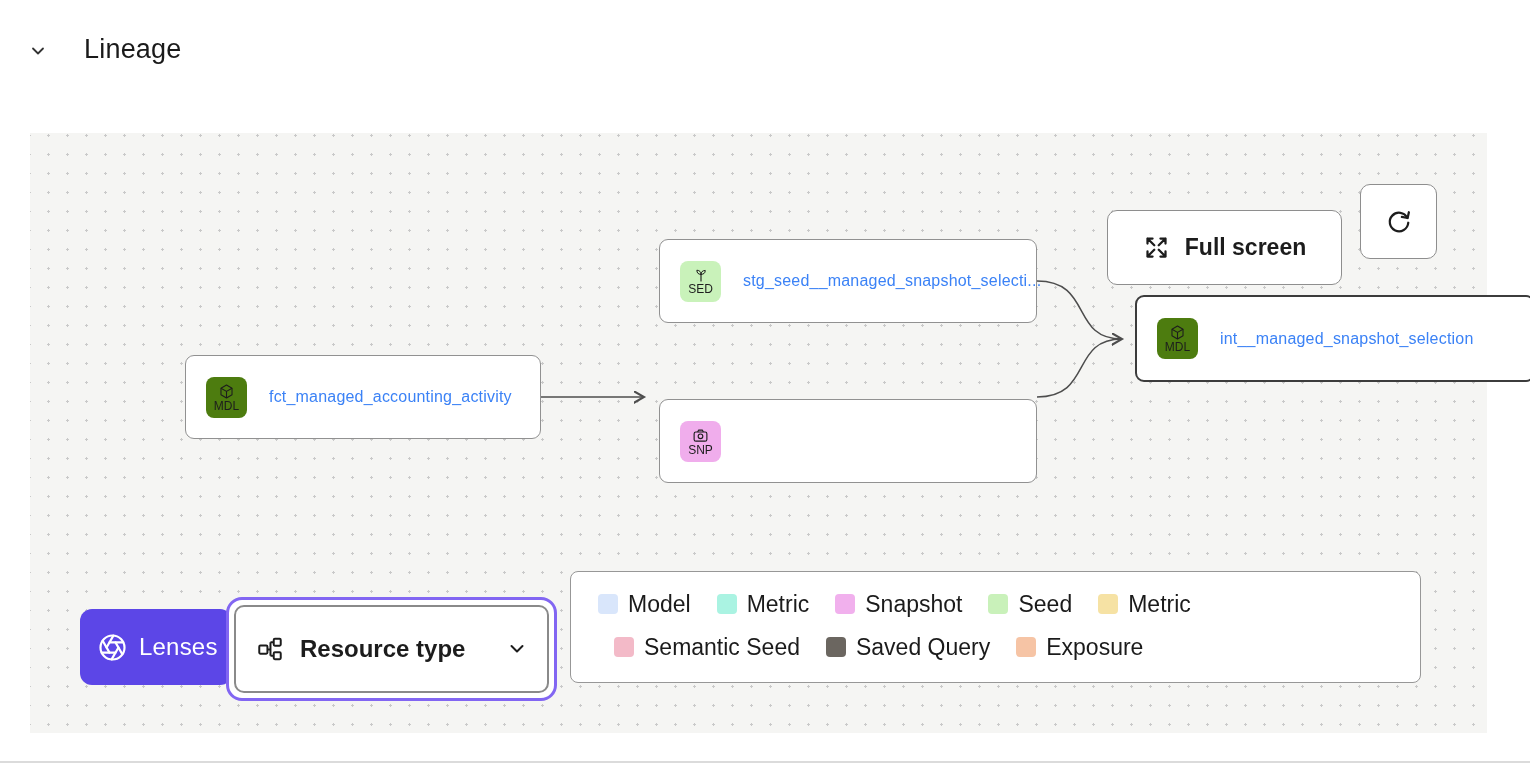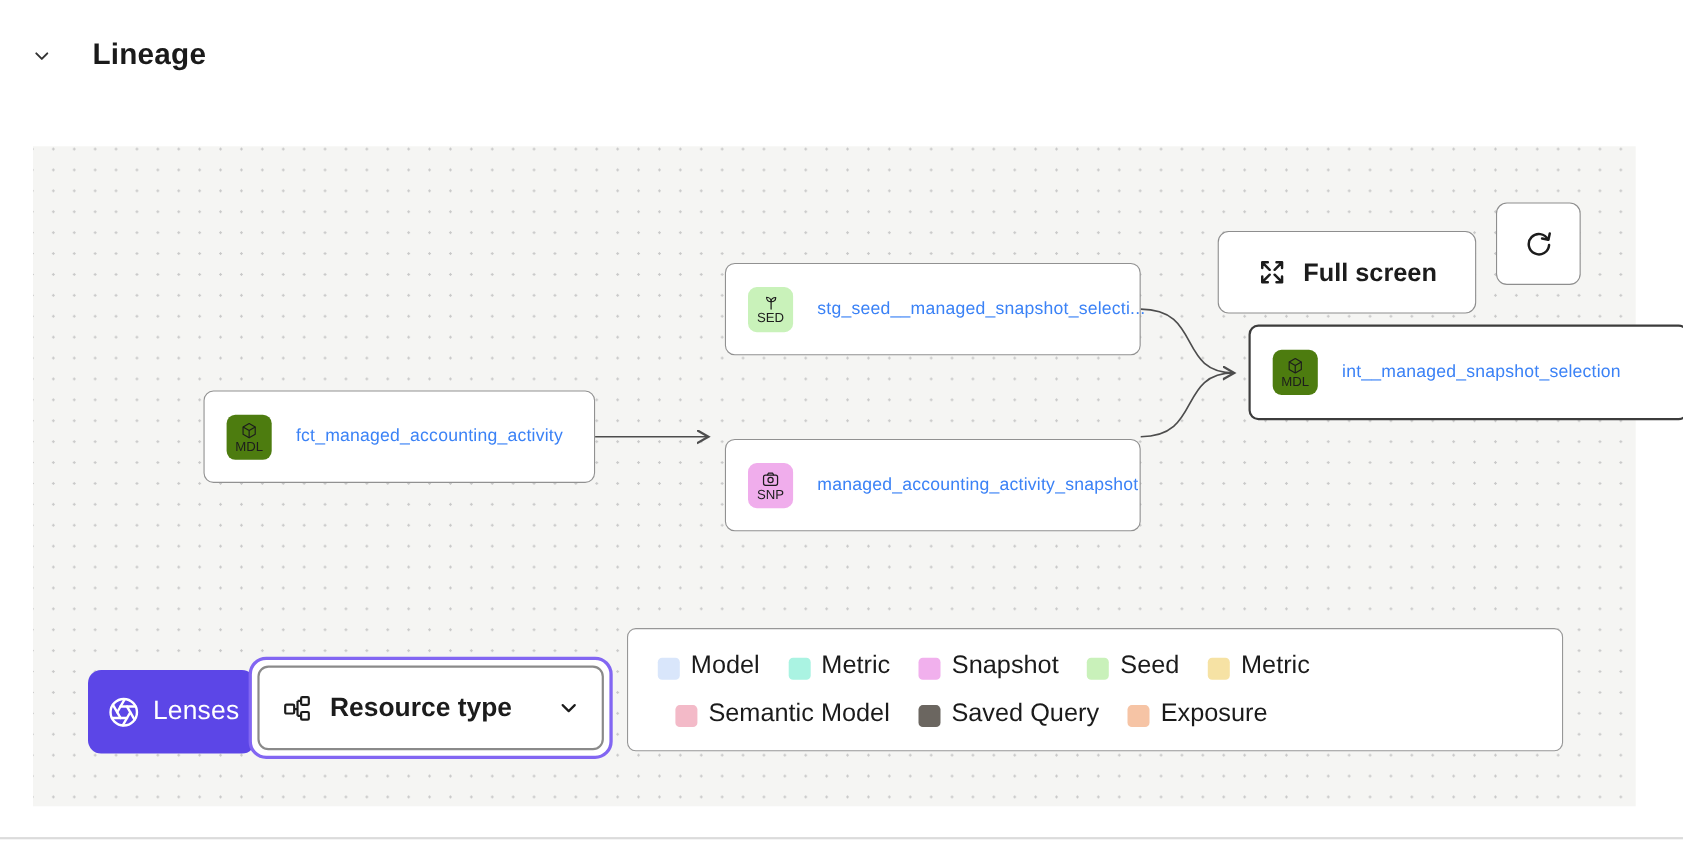--- a/index.html
+++ b/index.html
@@ -1,21 +1,21 @@
 <!DOCTYPE html>
 <html><head>
 <meta charset="utf-8">
 <style>
   * { margin:0; padding:0; box-sizing:border-box; }
   body { background:#ffffff; font-family:"Liberation Sans", sans-serif; }
   .screen { position:relative; width:1530px; height:768px; background:#fff; overflow:hidden; }
 
   
   .hdr-chevron { position:absolute; left:27px; top:40px; width:22px; height:22px; display:flex; align-items:center; justify-content:center; cursor:pointer; }
-  .page-title { position:absolute; left:84px; top:34px; font-size:27px; font-weight:700; color:#1a1a1a; letter-spacing:.2px; }
+  .page-title { position:absolute; left:84px; top:34px; font-size:27px; font-weight:400; color:#1a1a1a; letter-spacing:.2px; }
 
   
   .canvas { position:absolute; left:30px; top:133px; width:1457px; height:600px; background:#f5f5f3;
     background-image: radial-gradient(circle, #c9c9c9 1.1px, transparent 1.3px);
     background-size: 19px 19px; background-position: 9px 12px; }
 
   .edges { position:absolute; left:0; top:0; width:1530px; height:768px; pointer-events:none; z-index:1; }
 
   
   .node { position:absolute; display:flex; align-items:center; gap:22px; padding-left:20px;
@@ -38,30 +38,30 @@
     background:#fff; border:1.5px solid #8e8e8e; border-radius:10px; z-index:2;
     font-size:23px; font-weight:600; color:#1c1c1c; cursor:pointer; }
   .fullscreen-btn { left:1107px; top:184px; width:235px; height:75px;margin-top:26px; }
   .refresh-btn    { left:1360px; top:184px; width:77px;  height:75px; }
 
   
   .legend { position:absolute; left:570px; top:571px; width:851px; height:112px; background:#fff;
     border:1.5px solid #979797; border-radius:8px; padding:15px 0 0 27px; z-index:2; }
   .legend-row { display:flex; align-items:center; gap:26px; height:34px; }
   .legend-row2 { margin-top:9px; margin-left:16px; }
-  .legend-item { display:flex; align-items:flex-end; }
+  .legend-item { display:flex; align-items:center; }
   .legend-item .swatch { width:20px; height:20px; border-radius:4px; margin-right:10px; }
   .legend-item span:last-child { font-size:23px; color:#1b1b1b; }
 
   
   .lenses-btn { position:absolute; left:80px; top:609px; width:152px; height:76px; border-radius:12px;
     background:#5c46e7; display:flex; align-items:center; padding-left:17px; gap:11px; z-index:2; cursor:pointer; }
   .lenses-btn span { color:#fff; font-size:24px; font-weight:500; letter-spacing:.2px; }
 
-  .rt-ring { position:absolute; left:226px; top:597px; width:331px; height:93px; border:3px solid #8266f2;
+  .rt-ring { position:absolute; left:226px; top:597px; width:331px; height:104px; border:3px solid #8266f2;
     border-radius:16px; background:#fff; z-index:3; }
   .rt-btn { position:absolute; left:5px; top:5px; right:5px; bottom:5px; background:#fff;
     border:2px solid #8a8a8a; border-radius:10px; display:flex; align-items:center; padding:0 20px; gap:16px; cursor:pointer; }
   .rt-btn .rt-label { font-size:24px; font-weight:700; color:#1c1c1c; flex:1; }
 
   .bottom-divider { position:absolute; left:0; top:761px; width:1530px; height:2px; background:#dbdbdb; }
 
   svg { display:block; }
 </style>
 </head>
@@ -127,21 +127,20 @@
 
   <div class="node n-snp">
     <div class="badge badge-snapshot">
       <svg width="17" height="17" viewBox="0 0 24 24">
         <rect x="3" y="7" width="18" height="13" rx="2.5" stroke="#1d1d1d" stroke-width="1.6" fill="none"></rect>
         <circle cx="12" cy="13.2" r="3.3" stroke="#1d1d1d" stroke-width="1.6" fill="none"></circle>
         <path d="M8 7 L9.2 4.5 H14.8 L16 7" stroke="#1d1d1d" stroke-width="1.6" fill="none" stroke-linejoin="round"></path>
       </svg>
       <span>SNP</span>
     </div>
-    <div class="node-label">managed_accounting_activity_snapshot</div>
   </div>
 
   <div class="node n-int selected">
     <div class="badge badge-model">
       <svg width="17" height="17" viewBox="0 0 24 24">
         <path d="M12 2.8 L19.8 7.3 V16.7 L12 21.2 L4.2 16.7 V7.3 Z" stroke="#1d1d1d" stroke-width="1.5" fill="none" stroke-linejoin="round"></path>
         <path d="M4.2 7.3 L12 11.8 L19.8 7.3 M12 11.8 V21.2" stroke="#1d1d1d" stroke-width="1.5" fill="none" stroke-linejoin="round"></path>
       </svg>
       <span>MDL</span>
     </div>
@@ -167,21 +166,21 @@
           <span>Seed</span>
         </div>
         <div class="legend-item">
           <span class="swatch" style="background: rgb(246, 226, 164);"></span>
           <span>Metric</span>
         </div>
       </div>
     <div class="legend-row legend-row2">
         <div class="legend-item">
           <span class="swatch" style="background: rgb(243, 186, 200);"></span>
-          <span>Semantic Model</span>
+          <span>Semantic Seed</span>
         </div>
         <div class="legend-item">
           <span class="swatch" style="background: rgb(107, 102, 96);"></span>
           <span>Saved Query</span>
         </div>
         <div class="legend-item">
           <span class="swatch" style="background: rgb(246, 196, 165);"></span>
           <span>Exposure</span>
         </div>
       </div>

